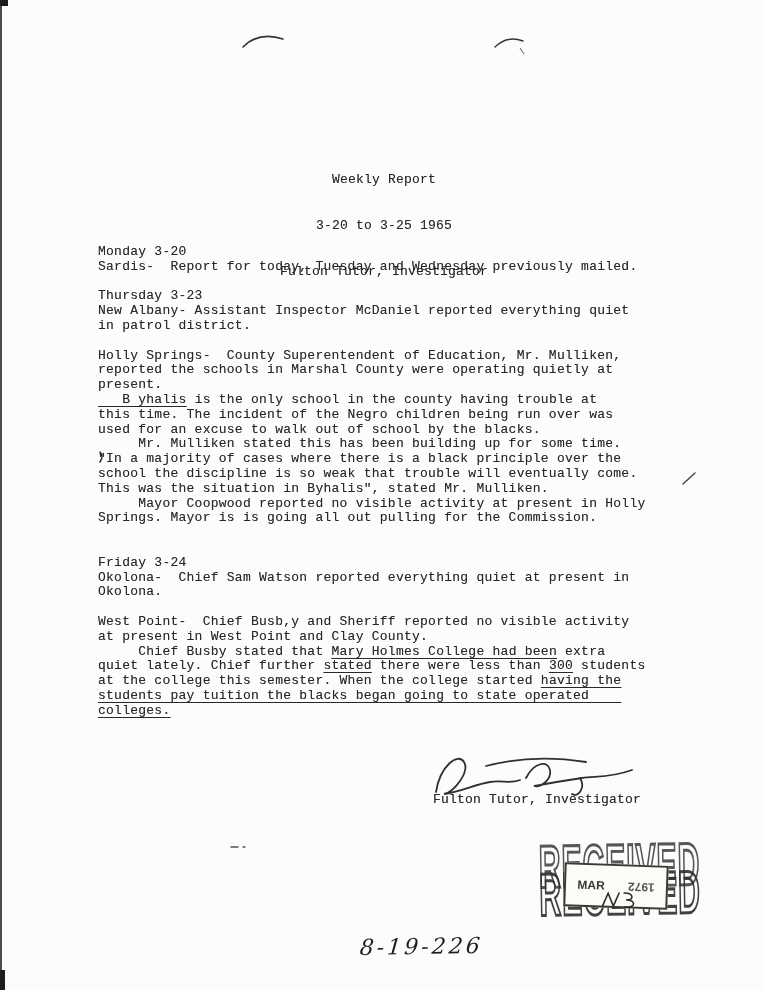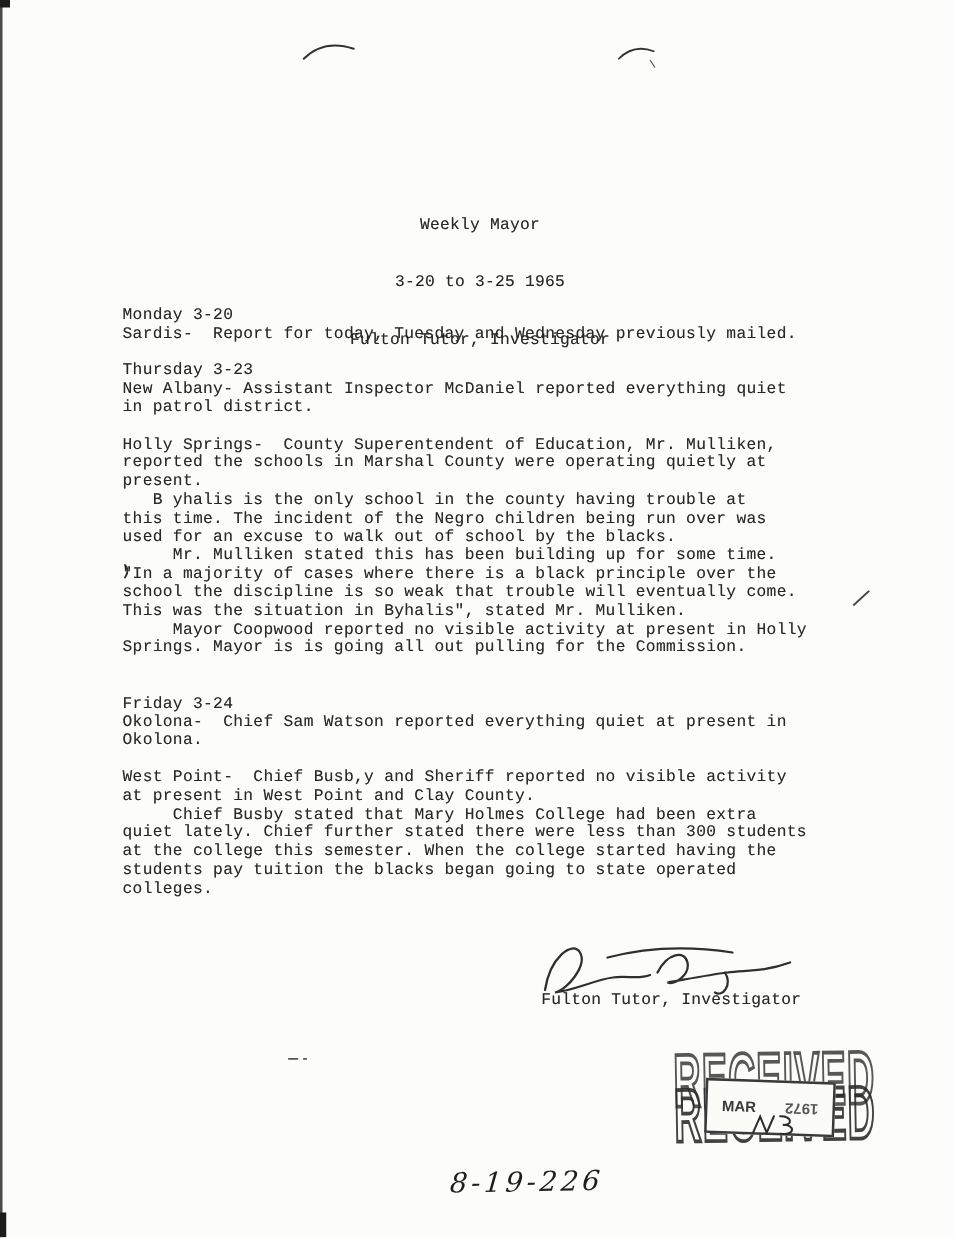--- a/index.html
+++ b/index.html
@@ -21,21 +21,21 @@
     letter-spacing:.2px; white-space:pre;
     text-shadow:0 0 .4px rgba(0,0,0,.35);
   }
   
   .body-block {
     position:absolute; left:98px; top:245px;
     font-size:13px; line-height:14.8px; letter-spacing:.25px;
     white-space:pre; text-shadow:0 0 .4px rgba(0,0,0,.35);
   }
   .line { min-height:14.8px; }
-  .u { text-decoration-thickness:1px; text-underline-offset:2.5px; }
+  .u { text-decoration:underline; text-decoration-thickness:1px; text-underline-offset:2.5px; }
   
   .signature-block { position:absolute; left:428px; top:748px; width:230px; height:70px; }
   .signature-typed {
     position:absolute; left:5px; top:44px; font-size:13px; letter-spacing:.2px;
     white-space:pre; text-shadow:0 0 .4px rgba(0,0,0,.35);
   }
   
   .stamp { position:absolute; left:524px; top:838px; width:192px; height:96px; transform:rotate(-1deg); }
   .stamp-word {
     position:absolute; left:0; width:100%; text-align:center;
@@ -83,21 +83,21 @@
     <path d="M4 2 q4 4 0 10" stroke="#333" stroke-width="1.6" fill="none" stroke-linecap="round"></path>
   </svg>
   <svg class="mark" style="left:680px;top:470px" width="20" height="18">
     <path d="M3 14 L15 3" stroke="#444" stroke-width="1.4" fill="none" stroke-linecap="round"></path>
   </svg>
   <svg class="mark" style="left:230px;top:842px" width="22" height="10">
     <path d="M1 5 h7 M13 5 h2" stroke="#555" stroke-width="1.4" fill="none" stroke-linecap="round"></path>
   </svg>
 
   <div class="title-block">
-    <div>Weekly Mayor</div>
+    <div>Weekly Report</div>
     <div>3-20 to 3-25 1965</div>
     <div>Fulton Tutor, Investigator</div>
   </div>
 
   <div class="body-block"><div class="line"><span>Monday 3-20</span></div><div class="line"><span>Sardis-  Report for today, Tuesday and Wednesday previously mailed.</span></div><div class="line">&nbsp;</div><div class="line"><span>Thursday 3-23</span></div><div class="line"><span>New Albany- Assistant Inspector McDaniel reported everything quiet</span></div><div class="line"><span>in patrol district.</span></div><div class="line">&nbsp;</div><div class="line"><span>Holly Springs-  County Superentendent of Education, Mr. Mulliken,</span></div><div class="line"><span>reported the schools in Marshal County were operating quietly at</span></div><div class="line"><span>present.</span></div><div class="line"><span class="u">   B yhalis</span><span> is the only school in the county having trouble at</span></div><div class="line"><span>this time. The incident of the Negro children being run over was</span></div><div class="line"><span>used for an excuse to walk out of school by the blacks.</span></div><div class="line"><span>     Mr. Mulliken stated this has been building up for some time.</span></div><div class="line"><span>"In a majority of cases where there is a black principle over the</span></div><div class="line"><span>school the discipline is so weak that trouble will eventually come.</span></div><div class="line"><span>This was the situation in Byhalis", stated Mr. Mulliken.</span></div><div class="line"><span>     Mayor Coopwood reported no visible activity at present in Holly</span></div><div class="line"><span>Springs. Mayor is is going all out pulling for the Commission.</span></div><div class="line">&nbsp;</div><div class="line">&nbsp;</div><div class="line"><span>Friday 3-24</span></div><div class="line"><span>Okolona-  Chief Sam Watson reported everything quiet at present in</span></div><div class="line"><span>Okolona.</span></div><div class="line">&nbsp;</div><div class="line"><span>West Point-  Chief Busb,y and Sheriff reported no visible activity</span></div><div class="line"><span>at present in West Point and Clay County.</span></div><div class="line"><span>     Chief Busby stated that </span><span class="u">Mary Holmes College had been</span><span> extra</span></div><div class="line"><span>quiet lately. Chief further </span><span class="u">stated</span><span> there were less than </span><span class="u">300</span><span> students</span></div><div class="line"><span>at the college this semester. When the college started </span><span class="u">having the</span></div><div class="line"><span class="u">students pay tuition the blacks began going to state operated    </span></div><div class="line"><span class="u">colleges.</span></div></div>
 
   <div class="signature-block">
     <svg width="230" height="52">
       <g stroke="#2f2f2f" stroke-width="1.8" fill="none" stroke-linecap="round">
         <path d="M8 44 C 12 18, 30 4, 36 14 C 42 24, 26 44, 16 46 C 32 44, 48 36, 62 34 C 74 32, 82 36, 92 32"></path>

